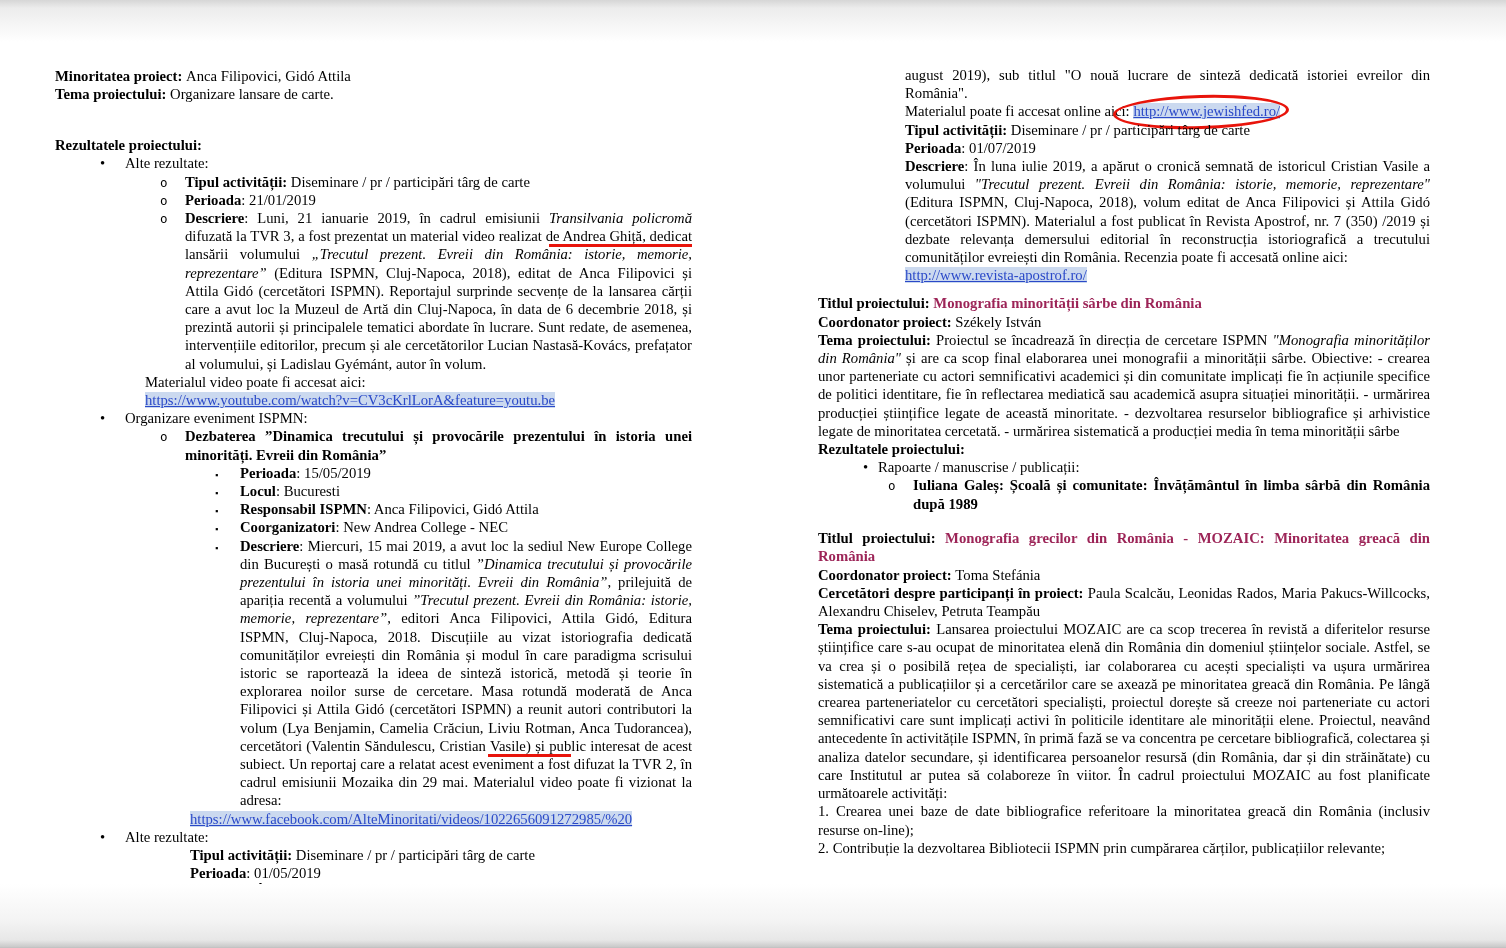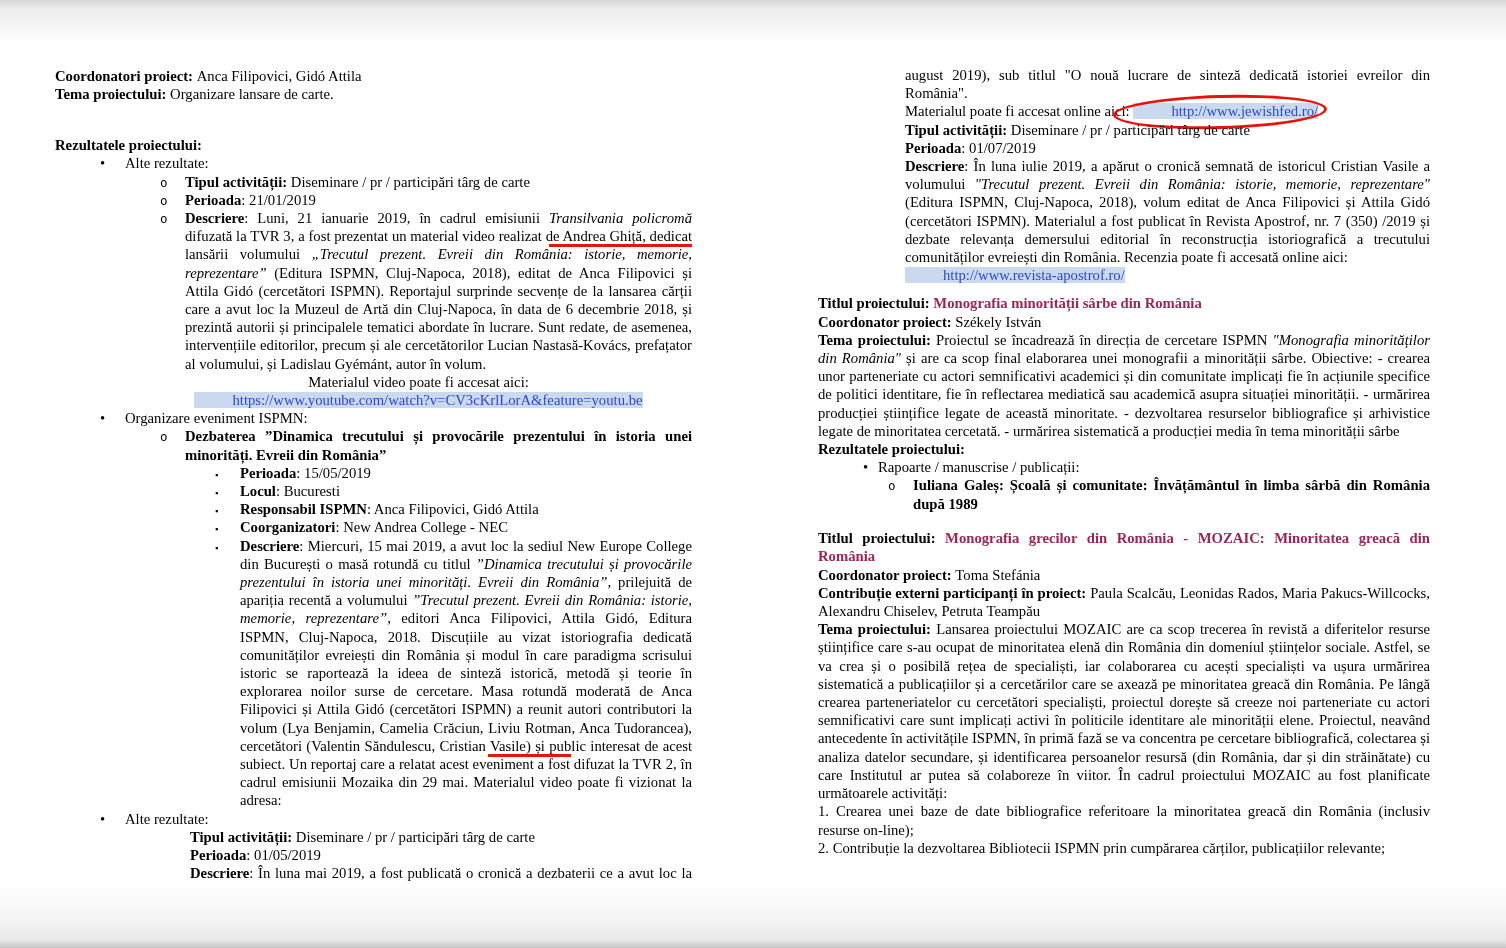--- a/index.html
+++ b/index.html
@@ -23,73 +23,74 @@
   .page{position:absolute;}
   .page-left{left:55px;top:67px;width:637px;}
   .page-right{left:818px;top:66px;width:612px;}
   .block{position:relative;margin:0;}
   .just{text-align:justify;}
   
   .lv-0{padding-left:0;}
   .lv-1{padding-left:70px;}
   .lv-2{padding-left:130px;}
   .lv-3{padding-left:185px;}
-  .lv-lk1{padding-left:90px;text-align:center;}
+  .lv-lk1{padding-left:90px;}
   .lv-b2{padding-left:135px;}
   .lv-rt{padding-left:87px;}
   .lv-r1{padding-left:60px;}
   .lv-r2{padding-left:95px;}
   .marker{position:absolute;top:0;}
   .lv-1 > .marker{left:45px;}
   .lv-2 > .marker{left:105px;}
   .lv-3 > .marker{left:160px;}
   .lv-r1 > .marker{left:45px;}
   .lv-r2 > .marker{left:70px;}
   .mk-bullet{font-size:14.7px;}
   .mk-circle{font-family:"DejaVu Sans Mono","Liberation Mono",monospace;font-size:12.5px;top:1px;}
   .mk-square{font-size:9px;top:2px;}
   .run.b{font-weight:bold;}
   .run.i{font-style:italic;}
   .run.bi{font-weight:bold;}
   .run.red{color:var(--title);}
   .run.redline{border-bottom:3px solid var(--red);padding-bottom:18px;}
-  .run.link{color:var(--link);background:var(--hl);cursor:pointer;padding-left:38px;}
+  .run.link{color:var(--link);text-decoration:underline;background:var(--hl);cursor:pointer;}
   .run.ellipse{position:relative;}
   .run.ellipse::after{
     content:"";position:absolute;left:-20px;right:-9px;top:-8px;bottom:-10px;
     border:3.5px solid var(--red);border-radius:50%;
     transform:rotate(-1.6deg);pointer-events:none;
   }
   .pagenum{position:absolute;width:60px;text-align:center;top:906px;}
   .pn-left{left:328px;}
   .pn-right{left:1097px;}
 </style>
 </head>
 <body>
 
 <div class="edge top"></div>
 
 <div class="page page-left">
   <div>
-      <div class="block lv-0"><span class="run b">Coordonatori proiect: </span><span class="run ">Anca Filipovici, Gidó Attila</span></div>
+      <div class="block lv-0"><span class="run b">Minoritatea proiect: </span><span class="run ">Anca Filipovici, Gidó Attila</span></div>
       <div class="block lv-0"><span class="run b">Tema proiectului: </span><span class="run ">Organizare lansare de carte.</span></div>
       <div class="block lv-0" style="margin-top: calc(var(--lh) * 1.8);"><span class="run b">Rezultatele proiectului:</span></div>
       <div class="block lv-1"><span class="marker mk-bullet">•</span><span class="run ">Alte rezultate:</span></div>
       <div class="block lv-2"><span class="marker mk-circle">o</span><span class="run b">Tipul activității: </span><span class="run ">Diseminare / pr / participări târg de carte</span></div>
       <div class="block lv-2"><span class="marker mk-circle">o</span><span class="run b">Perioada</span><span class="run ">: 21/01/2019</span></div>
       <div class="block lv-2 just"><span class="marker mk-circle">o</span><span class="run b">Descriere</span><span class="run ">: Luni, 21 ianuarie 2019, în cadrul emisiunii </span><span class="run i redline">Transilvania policromă</span><span class="run "> difuzată la TVR 3, a fost prezentat un material video realizat de Andrea Ghiță, dedicat lansării volumului </span><span class="run i">„Trecutul prezent. Evreii din România: istorie, memorie, reprezentare”</span><span class="run "> (Editura ISPMN, Cluj-Napoca, 2018), editat de Anca Filipovici și Attila Gidó (cercetători ISPMN). Reportajul surprinde secvențe de la lansarea cărții care a avut loc la Muzeul de Artă din Cluj-Napoca, în data de 6 decembrie 2018, și prezintă autorii și principalele tematici abordate în lucrare. Sunt redate, de asemenea, intervențiile editorilor, precum și ale cercetătorilor Lucian Nastasă-Kovács, prefațator al volumului, și Ladislau Gyémánt, autor în volum.</span></div>
       <div class="block lv-lk1"><span class="run ">Materialul video poate fi accesat aici:</span></div>
       <div class="block lv-lk1"><span class="run link">https://www.youtube.com/watch?v=CV3cKrlLorA&amp;feature=youtu.be</span></div>
       <div class="block lv-1"><span class="marker mk-bullet">•</span><span class="run ">Organizare eveniment ISPMN:</span></div>
       <div class="block lv-2 just"><span class="marker mk-circle">o</span><span class="run b">Dezbaterea ”Dinamica trecutului și provocările prezentului în istoria unei minorități. Evreii din România”</span></div>
       <div class="block lv-3"><span class="marker mk-square">▪</span><span class="run b">Perioada</span><span class="run ">: 15/05/2019</span></div>
       <div class="block lv-3"><span class="marker mk-square">▪</span><span class="run b">Locul</span><span class="run ">: Bucuresti</span></div>
       <div class="block lv-3"><span class="marker mk-square">▪</span><span class="run b">Responsabil ISPMN</span><span class="run ">: Anca Filipovici, Gidó Attila</span></div>
       <div class="block lv-3"><span class="marker mk-square">▪</span><span class="run b">Coorganizatori</span><span class="run ">: New Andrea College - NEC</span></div>
       <div class="block lv-3 just"><span class="marker mk-square">▪</span><span class="run b">Descriere</span><span class="run ">: Miercuri, 15 mai 2019, a avut loc la sediul New Europe College din București o masă rotundă cu titlul </span><span class="run i">”Dinamica trecutului și provocările prezentului în istoria unei minorități. Evreii din România”</span><span class="run ">, prilejuită de apariția recentă a volumului </span><span class="run i">”Trecutul prezent. Evreii din România: istorie, memorie, reprezentare”</span><span class="run ">, editori Anca Filipovici, Attila Gidó, Editura ISPMN, Cluj-Napoca, 2018. Discuțiile au vizat istoriografia dedicată comunităților evreiești din România și modul în care paradigma scrisului istoric se raportează la ideea de sinteză istorică, metodă și teorie în explorarea noilor surse de cercetare. Masa rotundă moderată de Anca Filipovici și Attila Gidó (cercetători ISPMN) a reunit autori contributori la volum (Lya Benjamin, Camelia Crăciun, </span><span class="run redline">Liviu Rotman</span><span class="run ">, Anca Tudorancea), cercetători (Valentin Săndulescu, Cristian Vasile) și public interesat de acest subiect. Un reportaj care a relatat acest eveniment a fost difuzat la TVR 2, în cadrul emisiunii Mozaika din 29 mai. Materialul video poate fi vizionat la adresa:</span></div>
+      <div class="block lv-b2"><span class="run link">https://www.facebook.com/AlteMinoritati/videos/1022656091272985/%20</span></div>
       <div class="block lv-1"><span class="marker mk-bullet">•</span><span class="run ">Alte rezultate:</span></div>
       <div class="block lv-b2"><span class="run b">Tipul activității: </span><span class="run ">Diseminare / pr / participări târg de carte</span></div>
       <div class="block lv-b2"><span class="run b">Perioada</span><span class="run ">: 01/05/2019</span></div>
       <div class="block lv-b2 just"><span class="run b">Descriere</span><span class="run ">: În luna mai 2019, a fost publicată o cronică a dezbaterii ce a avut loc la New Europe College pe marginea volumului </span><span class="run i">”Trecutul prezent. Evreii din România: istorie, memorie, reprezentare”</span><span class="run "> (editori Anca Filipovici, Attila Gidó, Editura ISPMN, Cluj-Napoca, 2018), în revista Realitatea Evreiască, nr. 542-543 (iulie-</span></div>
     </div>
 </div>
 
 <div class="page page-right">
   <div>
       <div class="block lv-rt just"><span class="run ">august 2019), sub titlul "O nouă lucrare de sinteză dedicată istoriei evreilor din România".</span></div>
@@ -99,21 +100,21 @@
       <div class="block lv-rt just"><span class="run b">Descriere</span><span class="run ">: În luna iulie 2019, a apărut o cronică semnată de istoricul Cristian Vasile a volumului </span><span class="run i">"Trecutul prezent. Evreii din România: istorie, memorie, reprezentare"</span><span class="run "> (Editura ISPMN, Cluj-Napoca, 2018), volum editat de Anca Filipovici și Attila Gidó (cercetători ISPMN). Materialul a fost publicat în Revista Apostrof, nr. 7 (350) /2019 și dezbate relevanța demersului editorial în reconstrucția istoriografică a trecutului comunităților evreiești din România. Recenzia poate fi accesată online aici:</span></div>
       <div class="block lv-rt"><span class="run link">http://www.revista-apostrof.ro/</span></div>
       <div class="block lv-0 just" style="margin-top: calc(var(--lh) * 0.55);"><span class="run b">Titlul proiectului: </span><span class="run red bi">Monografia minorității sârbe din România</span></div>
       <div class="block lv-0"><span class="run b">Coordonator proiect: </span><span class="run ">Székely István</span></div>
       <div class="block lv-0 just"><span class="run b">Tema proiectului: </span><span class="run ">Proiectul se încadrează în direcția de cercetare ISPMN </span><span class="run i">"Monografia minorităților din România"</span><span class="run "> și are ca scop final elaborarea unei monografii a minorității sârbe. Obiective: - crearea unor parteneriate cu actori semnificativi academici și din comunitate implicați fie în acțiunile specifice de politici identitare, fie în reflectarea mediatică sau academică asupra situației minorității. - urmărirea producției științifice legate de această minoritate. - dezvoltarea resurselor bibliografice și arhivistice legate de minoritatea cercetată. - urmărirea sistematică a producției media în tema minorității sârbe</span></div>
       <div class="block lv-0"><span class="run b">Rezultatele proiectului:</span></div>
       <div class="block lv-r1"><span class="marker mk-bullet">•</span><span class="run ">Rapoarte / manuscrise / publicații:</span></div>
       <div class="block lv-r2 just"><span class="marker mk-circle">o</span><span class="run b">Iuliana Galeș: Școală și comunitate: Învățământul în limba sârbă din România după 1989</span></div>
       <div class="block lv-0 just" style="margin-top: calc(var(--lh) * 0.9);"><span class="run b">Titlul proiectului: </span><span class="run red bi">Monografia grecilor din România - MOZAIC: Minoritatea greacă din România</span></div>
       <div class="block lv-0"><span class="run b">Coordonator proiect: </span><span class="run ">Toma Stefánia</span></div>
-      <div class="block lv-0 just"><span class="run b">Contribuție externi participanți în proiect: </span><span class="run ">Paula Scalcău, Leonidas Rados, Maria Pakucs-Willcocks, Alexandru Chiselev, Petruta Teampău</span></div>
+      <div class="block lv-0 just"><span class="run b">Cercetători despre participanți în proiect: </span><span class="run ">Paula Scalcău, Leonidas Rados, Maria Pakucs-Willcocks, Alexandru Chiselev, Petruta Teampău</span></div>
       <div class="block lv-0 just"><span class="run b">Tema proiectului: </span><span class="run ">Lansarea proiectului MOZAIC are ca scop trecerea în revistă a diferitelor resurse științifice care s-au ocupat de minoritatea elenă din România din domeniul științelor sociale. Astfel, se va crea și o posibilă rețea de specialiști, iar colaborarea cu acești specialiști va ușura urmărirea sistematică a publicațiilor și a cercetărilor care se axează pe minoritatea greacă din România. Pe lângă crearea parteneriatelor cu cercetători specialiști, proiectul dorește să creeze noi parteneriate cu actori semnificativi care sunt implicați activi în politicile identitare ale minorității elene. Proiectul, neavând antecedente în activitățile ISPMN, în primă fază se va concentra pe cercetare bibliografică, colectarea și analiza datelor secundare, și identificarea persoanelor resursă (din România, dar și din străinătate) cu care Institutul ar putea să colaboreze în viitor. În cadrul proiectului MOZAIC au fost planificate următoarele activități:</span></div>
       <div class="block lv-0 just"><span class="run ">1. Crearea unei baze de date bibliografice referitoare la minoritatea greacă din România (inclusiv resurse on-line);</span></div>
       <div class="block lv-0"><span class="run ">2. Contribuție la dezvoltarea Bibliotecii ISPMN prin cumpărarea cărților, publicațiilor relevante;</span></div>
     </div>
 </div>
 
 <div class="pagenum pn-left">24</div>
 <div class="pagenum pn-right">25</div>
 
 <div class="edge bottom"></div>

